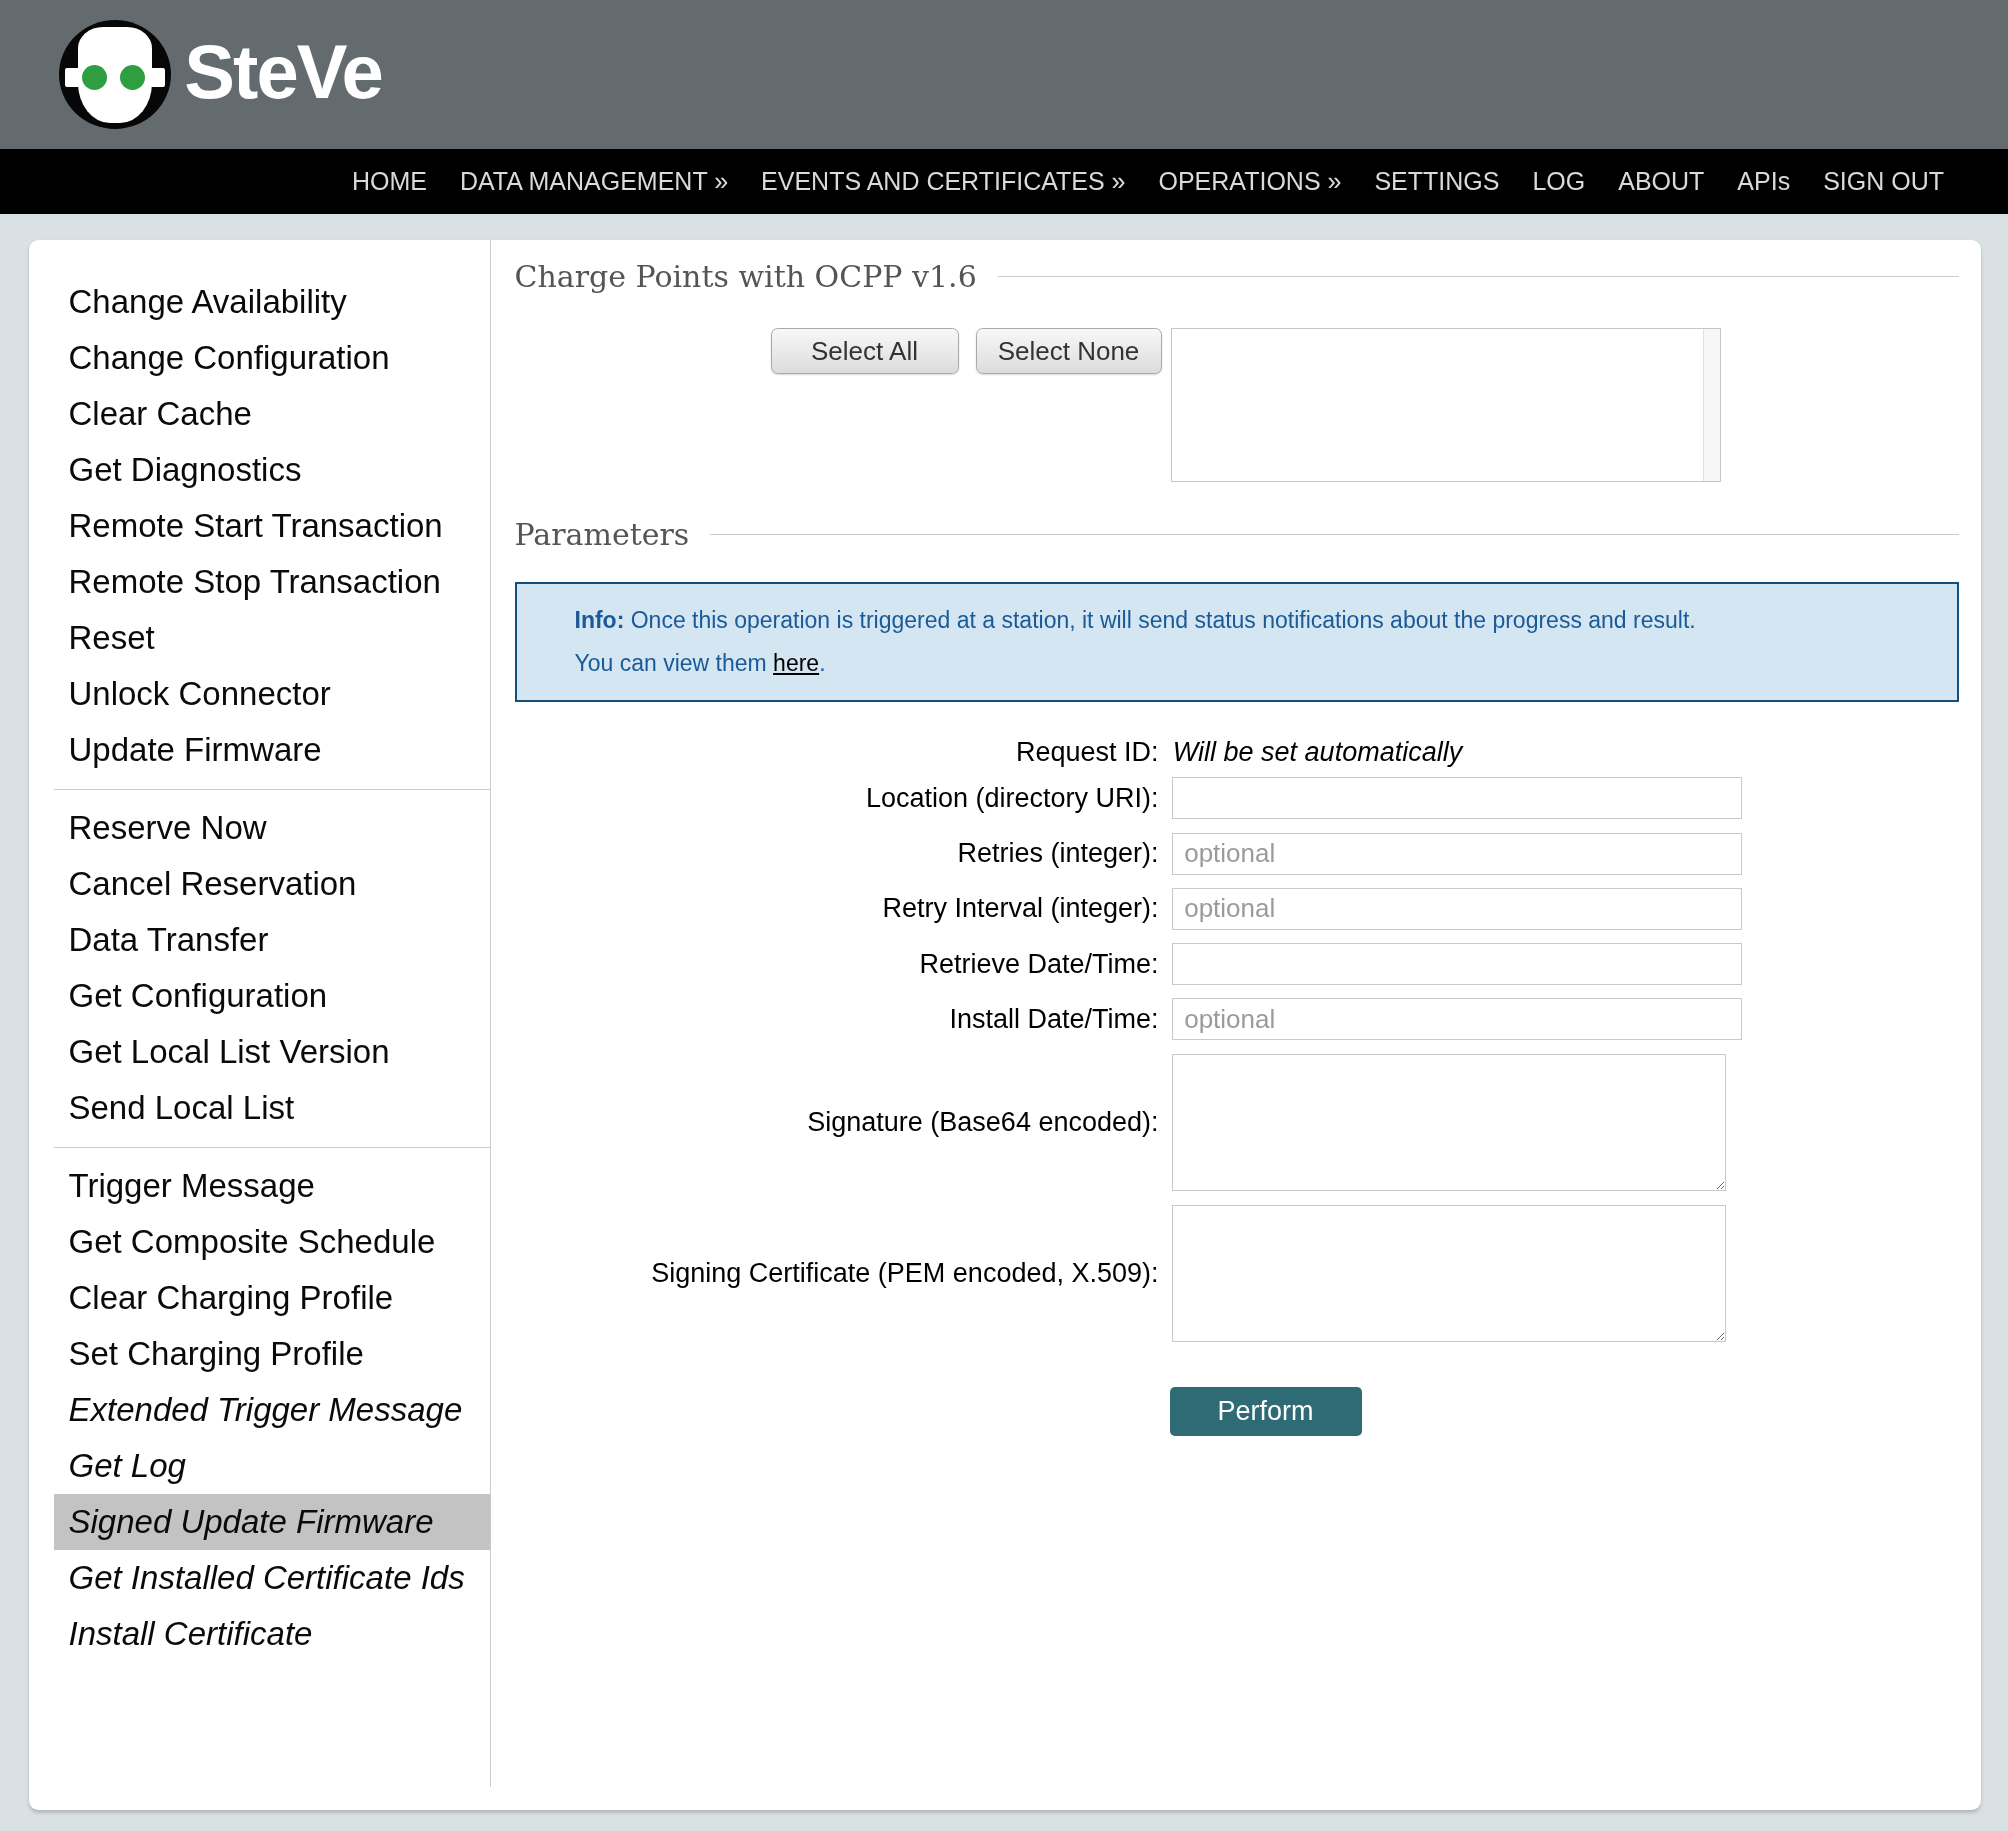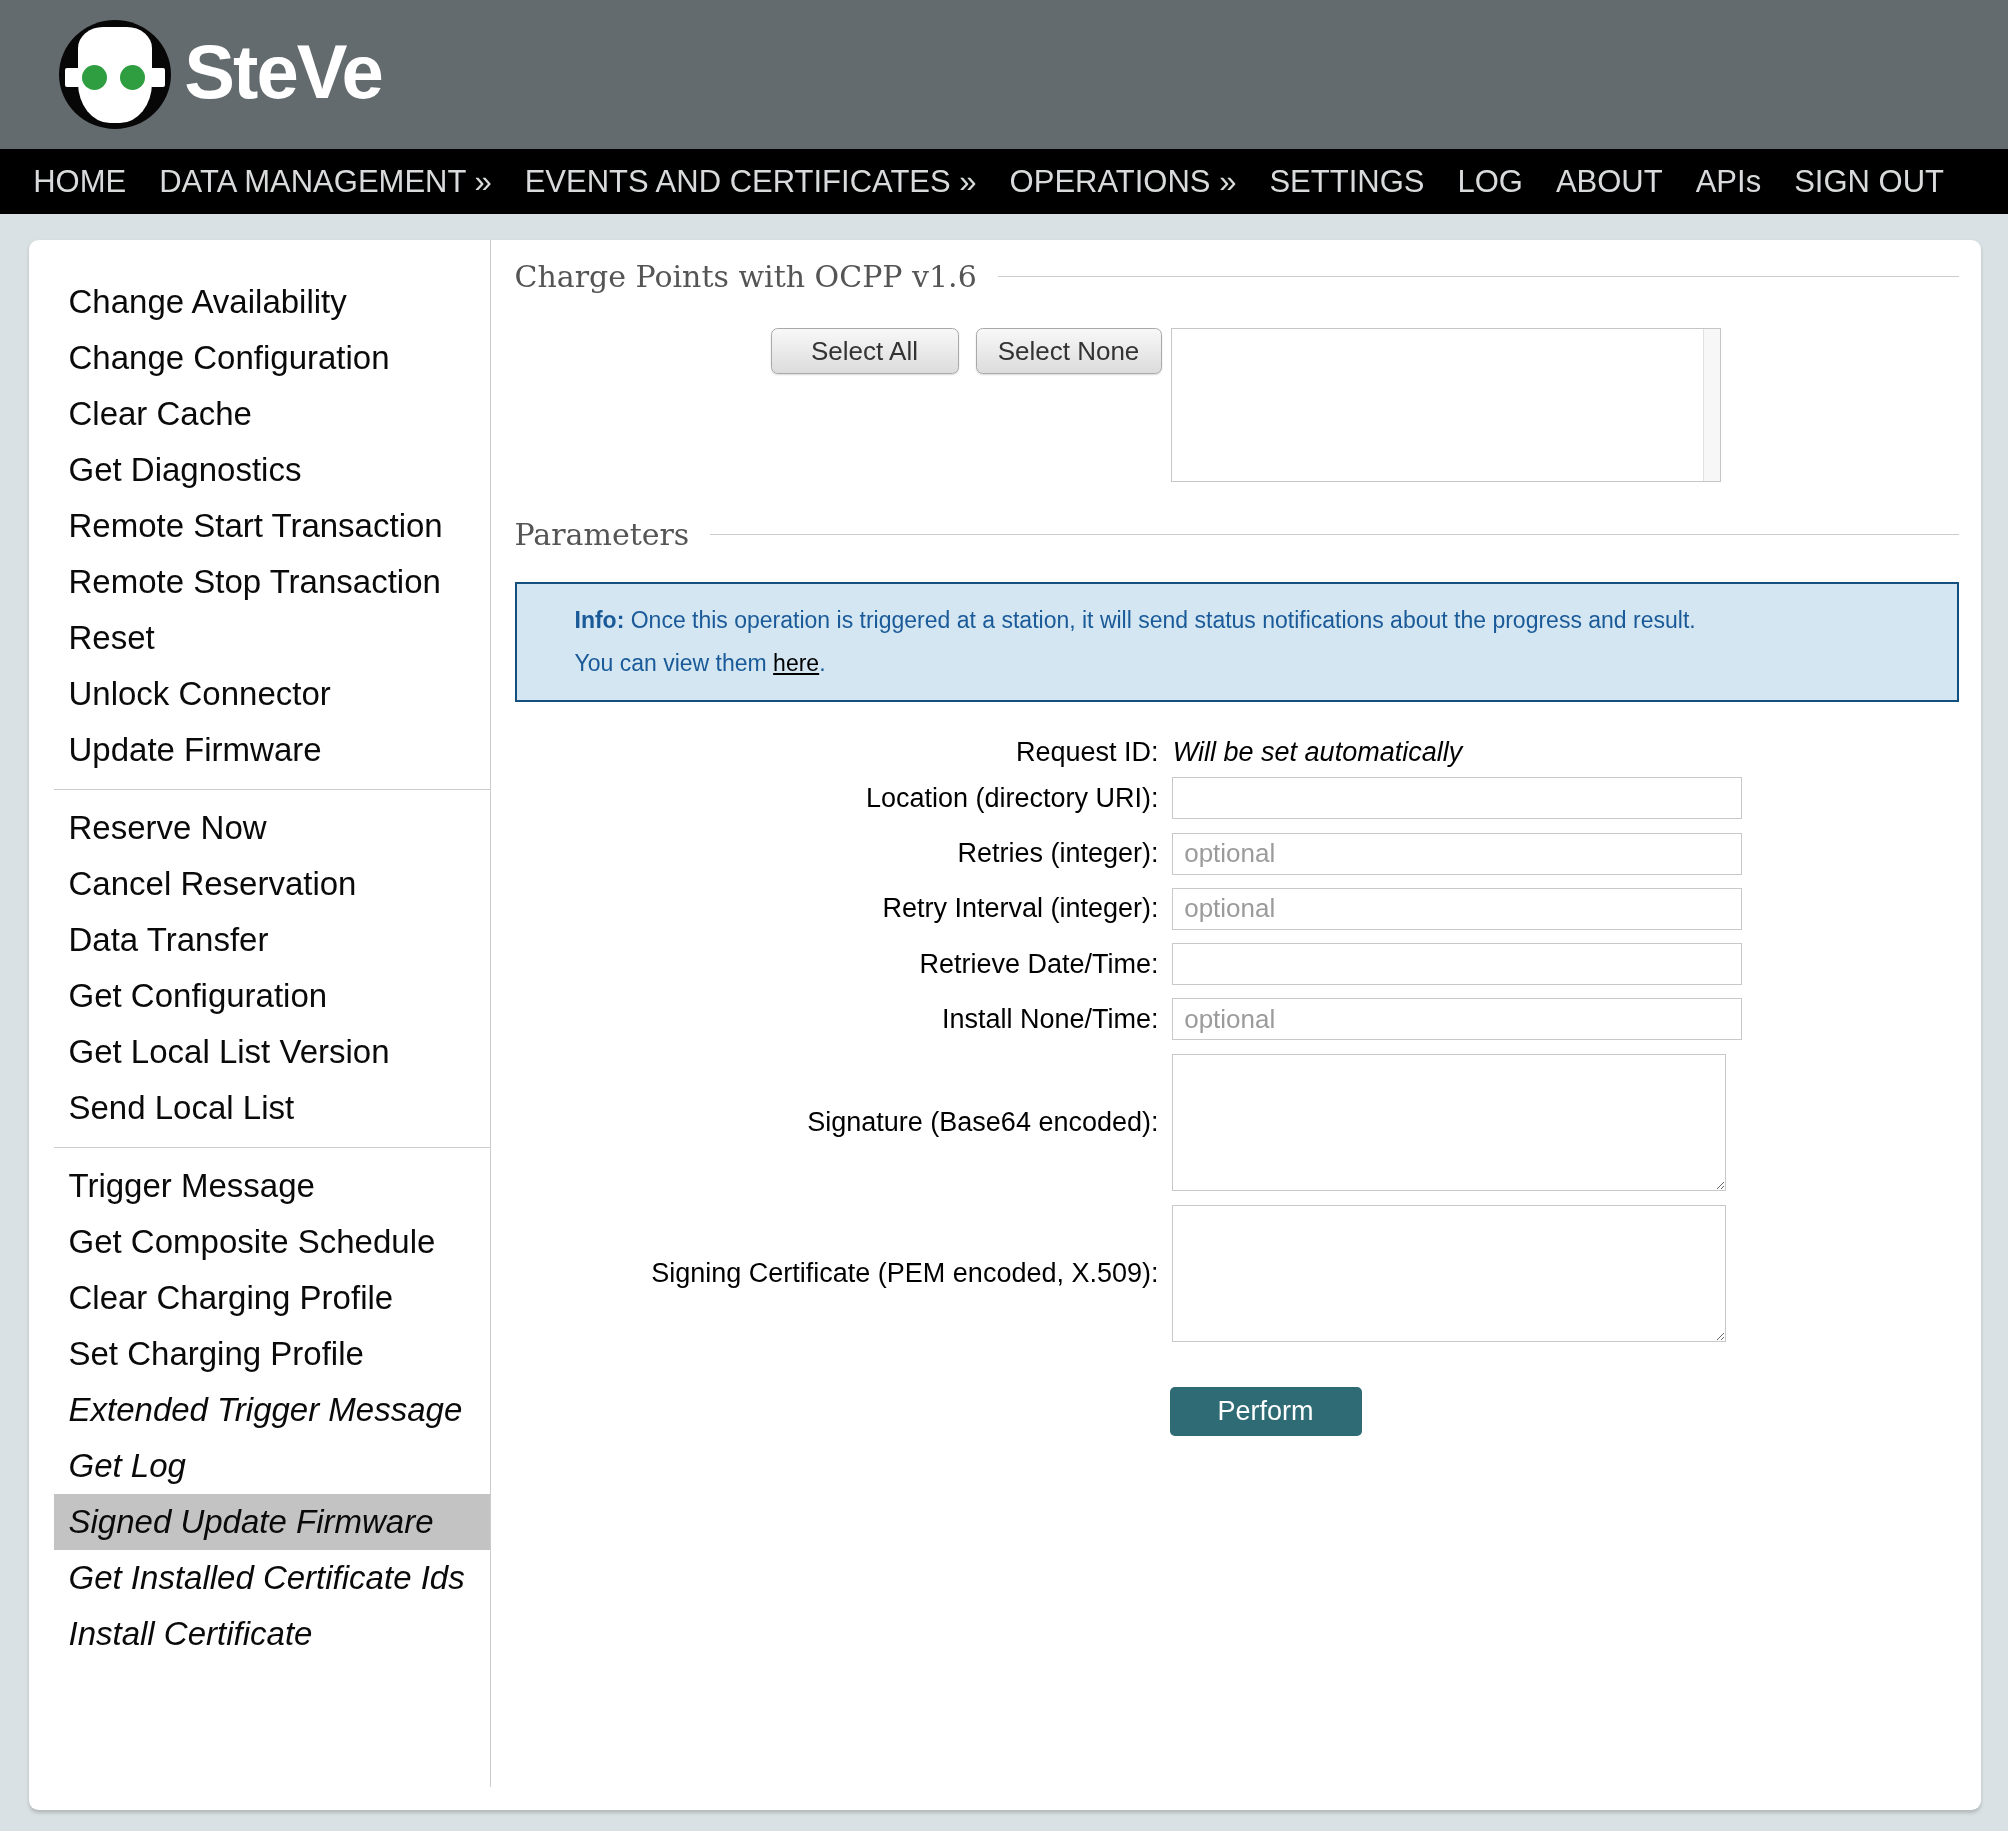--- a/index.html
+++ b/index.html
@@ -18,21 +18,21 @@
                border-radius:25px 25px 32px 32px / 21px 21px 40px 40px; }
   .logo-ear { position:absolute; width:15px; height:19px; background:#ffffff; top:48px; border-radius:1.9px; }
   .logo-ear.left { left:5.7px; } .logo-ear.right { right:5.7px; }
   .logo-eye { position:absolute; width:25px; height:25px; background:#2f9e41; border-radius:50%; top:45px; }
   .logo-eye.left { left:23px; } .logo-eye.right { left:61px; }
   .logo-text { color:#ffffff; font-size:76px; font-weight:bold; letter-spacing:-1.9px; margin-left:13.3px; margin-top:-5.7px; }
 
   
   .nav { height:65px; background:#000000; display:flex; align-items:center; justify-content:flex-end;
          gap:33px; padding-right:65px; }
-  .nav-item { color:#d8dadb; font-size:31px; cursor:pointer; white-space:nowrap; }
+  .nav-item { color:#d8dadb; font-size:25px; cursor:pointer; white-space:nowrap; }
 
   
   .card { margin:26px 28.5px 0 28.5px; width:1952px; height:1570px; background:#ffffff;
           border-radius:9.5px; box-shadow:0 2.9px 3.8px rgba(0,0,0,0.18); display:flex; }
 
   
   .sidebar { width:462px; flex:none; border-right:1px solid #cccccc; height:1547px; padding-top:34px; font-size:33px; }
   .side-item { height:56px; display:flex; align-items:center; margin-left:25px; padding-left:15px;
                color:#0a0a0a; cursor:pointer; }
   .side-item.italic { font-style:italic; }
@@ -184,21 +184,21 @@
           <div class="flabel">Retry Interval (integer):</div>
           <input class="text" type="text" placeholder="optional" style="">
         </div>
 
         <div class="frow">
           <div class="flabel">Retrieve Date/Time:</div>
           <input class="text" type="text" placeholder="" style="">
         </div>
 
         <div class="frow">
-          <div class="flabel">Install None/Time:</div>
+          <div class="flabel">Install Date/Time:</div>
           <input class="text" type="text" placeholder="optional" style="">
         </div>
 
         <div class="frow ta-row">
           <div class="flabel">Signature (Base64 encoded):</div>
           <textarea class="ta" style=""></textarea>
         </div>
 
         <div class="frow ta-row">
           <div class="flabel">Signing Certificate (PEM encoded, X.509):</div>

